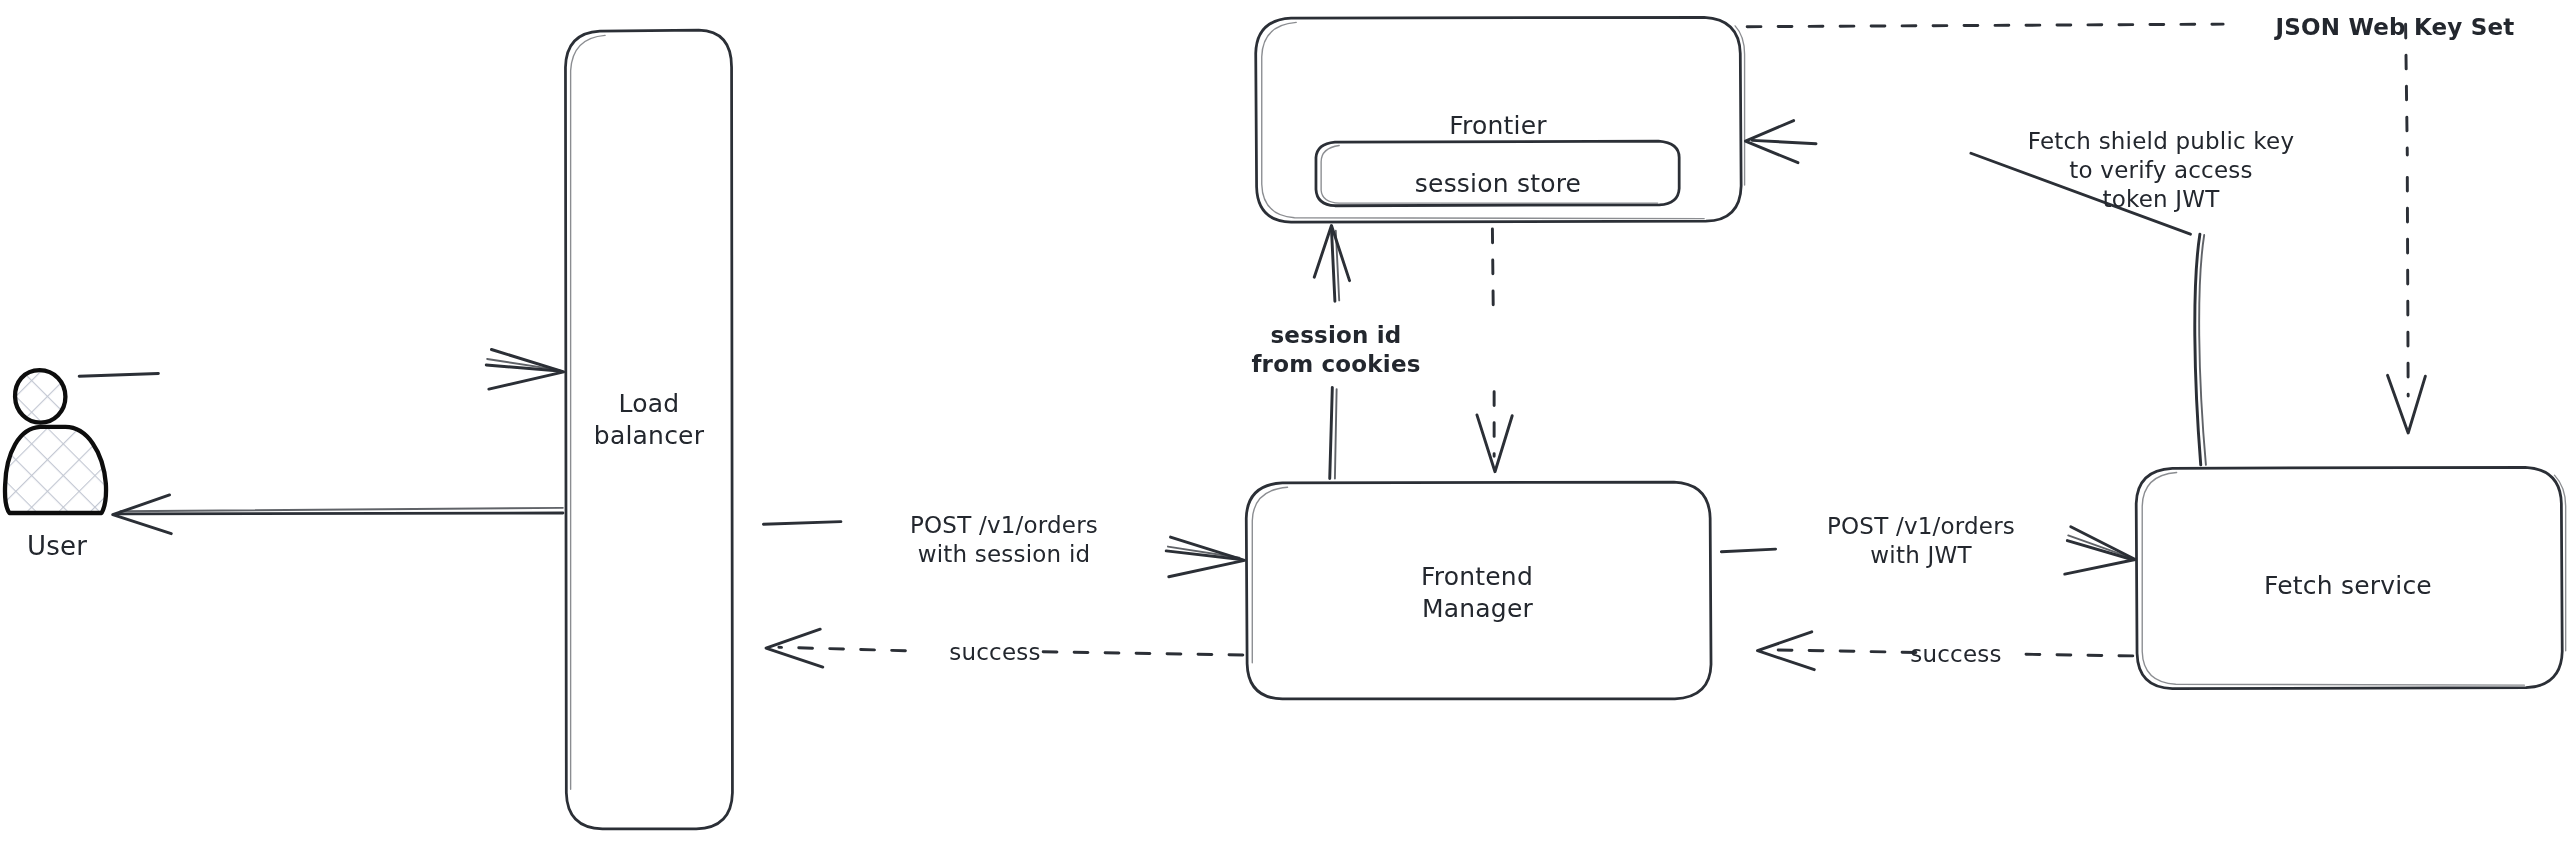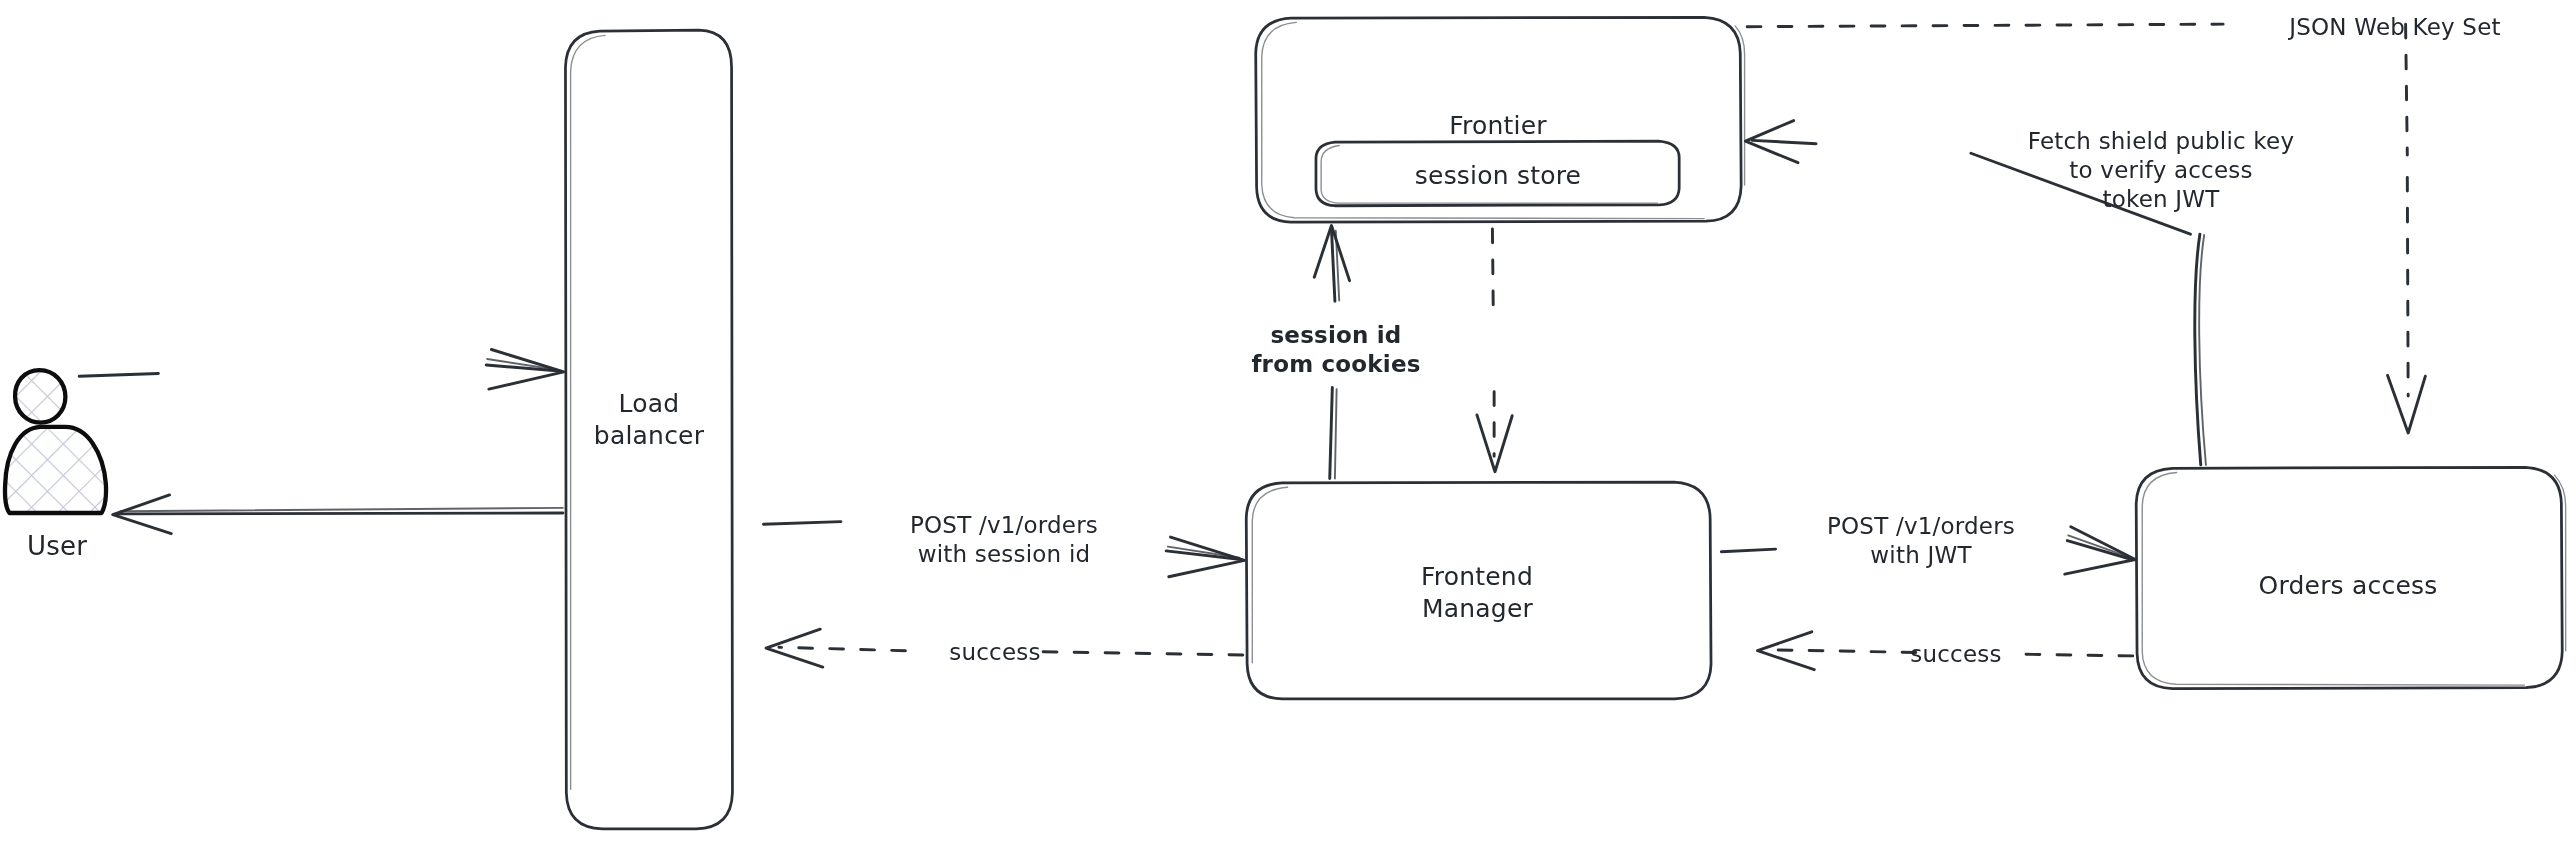--- a/index.html
+++ b/index.html
@@ -223,36 +223,36 @@
       <path class="arrow-head" d="M2774 436 L2798 503 L2818 437"></path>
     </g>
   </svg>
 
   <div class="label person-label" style="left:57px; top:546px;">User</div>
 
   <div class="label node-label" style="left:649px; top:411px;"><span>Load</span><br><span>balancer</span></div>
 
   <div class="label node-label" style="left:1498px; top:118px;">Frontier</div>
 
-  <div class="label node-label" style="left:1498px; top:168px;">session store</div>
+  <div class="label node-label" style="left:1498px; top:176px;">session store</div>
 
   <div class="label node-label" style="left:1477px; top:584px;text-align:right;"><span>Frontend</span><br><span>Manager</span></div>
 
-  <div class="label node-label" style="left:2348px; top:578px;">Orders access</div>
+  <div class="label node-label" style="left:2348px; top:578px;">Fetch service</div>
 
 
   <div class="label edge-label" style="left:1004px; top:540px;"><span>POST /v1/orders</span><br><span>with session id</span></div>
 
   <div class="label edge-label" style="left:995px; top:652px;">success</div>
 
   <div class="label edge-label" style="left:1336px; top:350px;font-weight:bold;"><span>session id</span><br><span>from cookies</span></div>
 
 
   <div class="label edge-label" style="left:1921px; top:541px;"><span>POST /v1/orders</span><br><span>with JWT</span></div>
 
   <div class="label edge-label" style="left:1956px; top:654px;">success</div>
 
   <div class="label edge-label" style="left:2161px; top:170px;"><span>Fetch shield public key</span><br><span>to verify access</span><br><span>token JWT</span></div>
 
-  <div class="label edge-label" style="left:2395px; top:27px;">JSON Web Key Set</div>
+  <div class="label edge-label" style="left:2395px; top:27px;font-weight:bold;">JSON Web Key Set</div>
 
 </div>
 
 
 </body></html>

